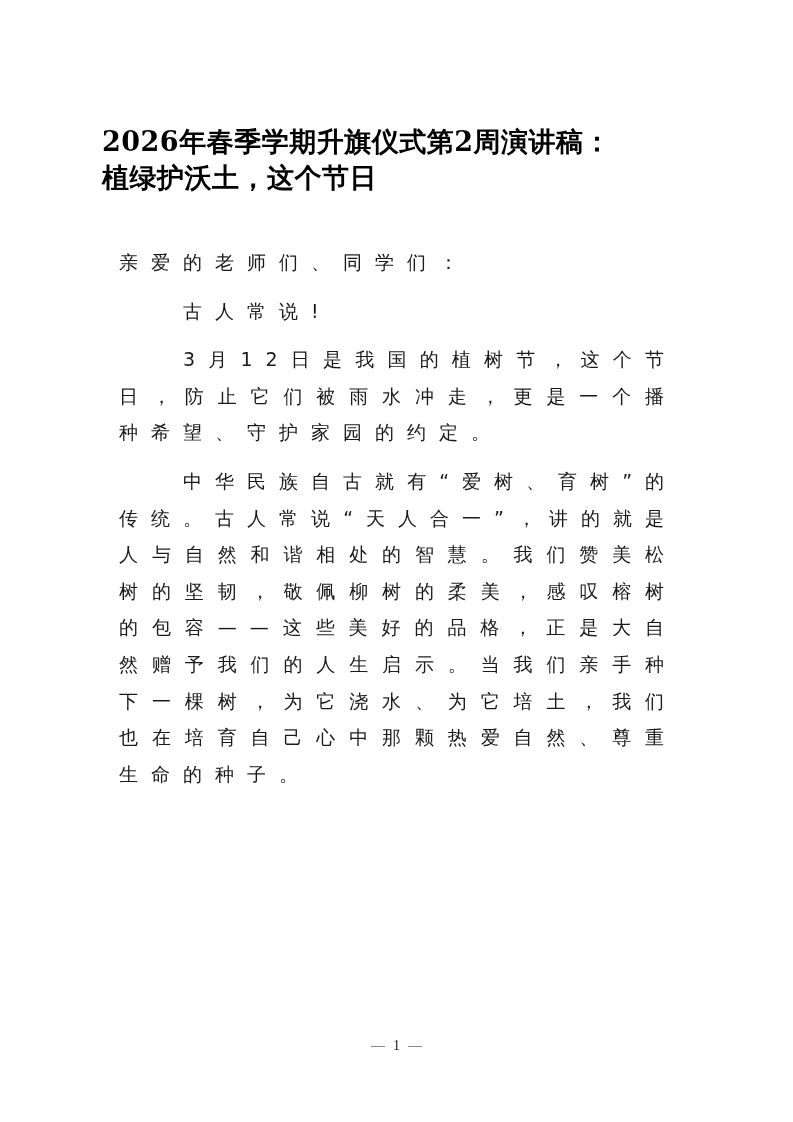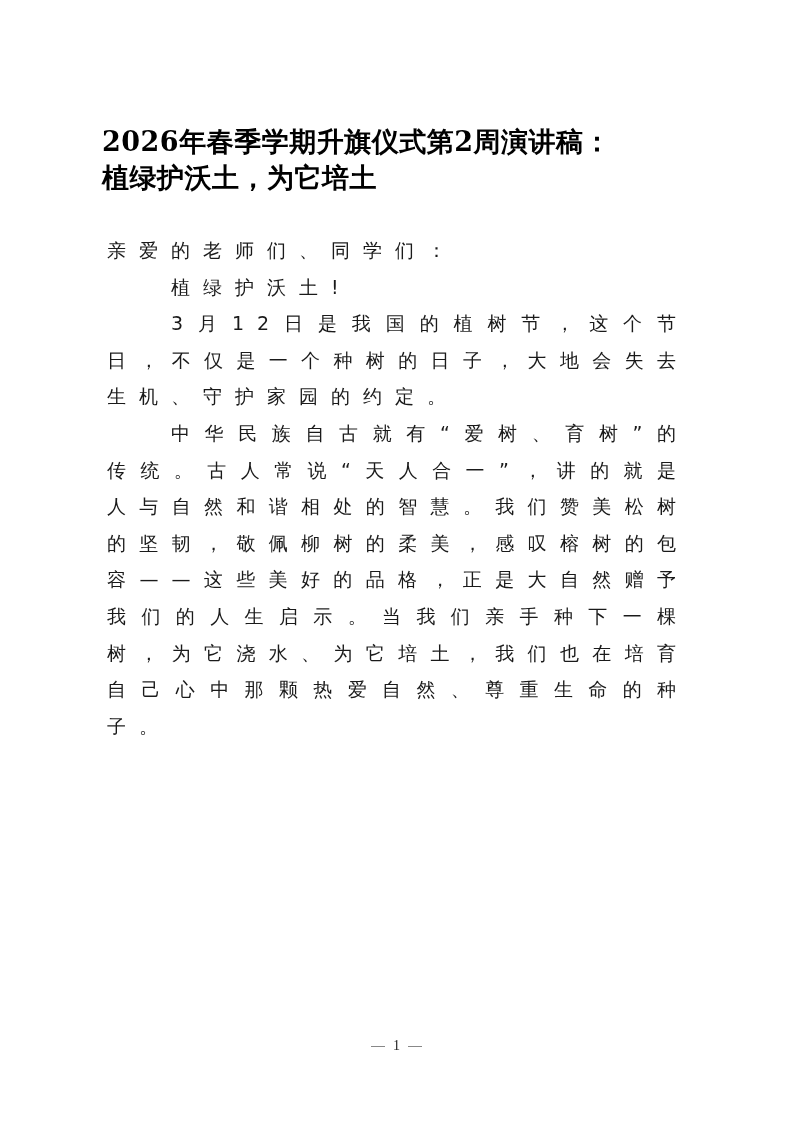--- a/index.html
+++ b/index.html
@@ -42,21 +42,21 @@
       top: 232px;
       width: 582px;
       font-family: "DejaVu Sans", "Liberation Sans", sans-serif;
       font-size: 19px;
       line-height: 36.6px;
       letter-spacing: 13px;
       color: #1a1a1a;
       text-align: justify;
     }
     .body p {
-      margin: 0;
+      margin: 12px;
       text-indent: 64px;
     }
     .body p.salutation {
       text-indent: 0;
     }
     .footer {
       position: absolute;
       top: 1038px;
       left: 0;
       width: 793px;
@@ -74,27 +74,27 @@
       margin: 0 8px;
     }
   </style>
 </head>
 <body>
 
 <div class="page">
 
   <h1 class="title">
     <span>2026年春季学期升旗仪式第2周演讲稿：</span>
-    <span>植绿护沃土，为它培土</span>
+    <span>植绿护沃土，这个节日</span>
   </h1>
 
   <div class="body">
     <p class="salutation">亲爱的老师们、同学们：</p>
-    <p>植绿护沃土!</p>
-    <p>3月12日是我国的植树节，这个节日，不仅是一个种树的日子，大地会失去生机、守护家园的约定。</p>
+    <p>古人常说!</p>
+    <p>3月12日是我国的植树节，这个节日，防止它们被雨水冲走，更是一个播种希望、守护家园的约定。</p>
     <p>中华民族自古就有“爱树、育树”的传统。古人常说“天人合一”，讲的就是人与自然和谐相处的智慧。我们赞美松树的坚韧，敬佩柳树的柔美，感叹榕树的包容——这些美好的品格，正是大自然赠予我们的人生启示。当我们亲手种下一棵树，为它浇水、为它培土，我们也在培育自己心中那颗热爱自然、尊重生命的种子。</p>
 
   </div>
 
   <div class="footer">
     <span class="dash"></span><span>1</span><span class="dash"></span>
   </div>
 
 </div>
 

